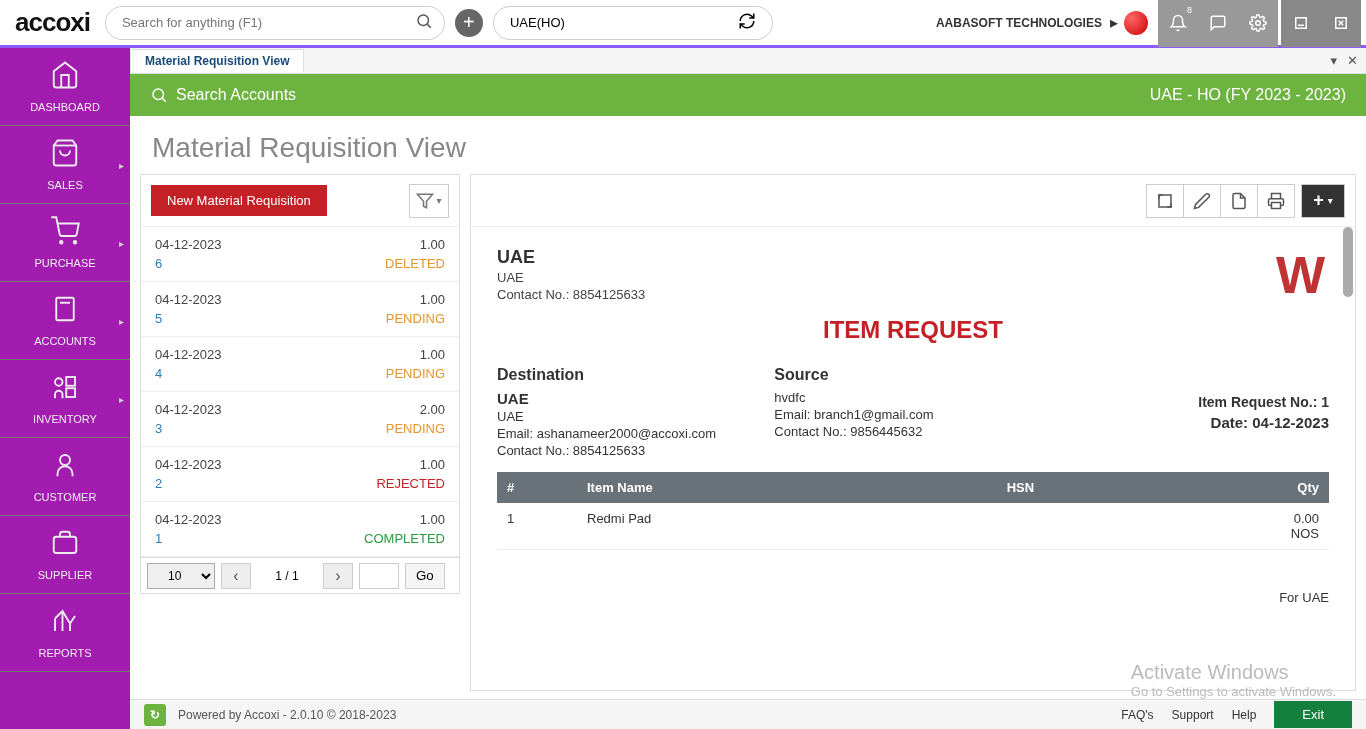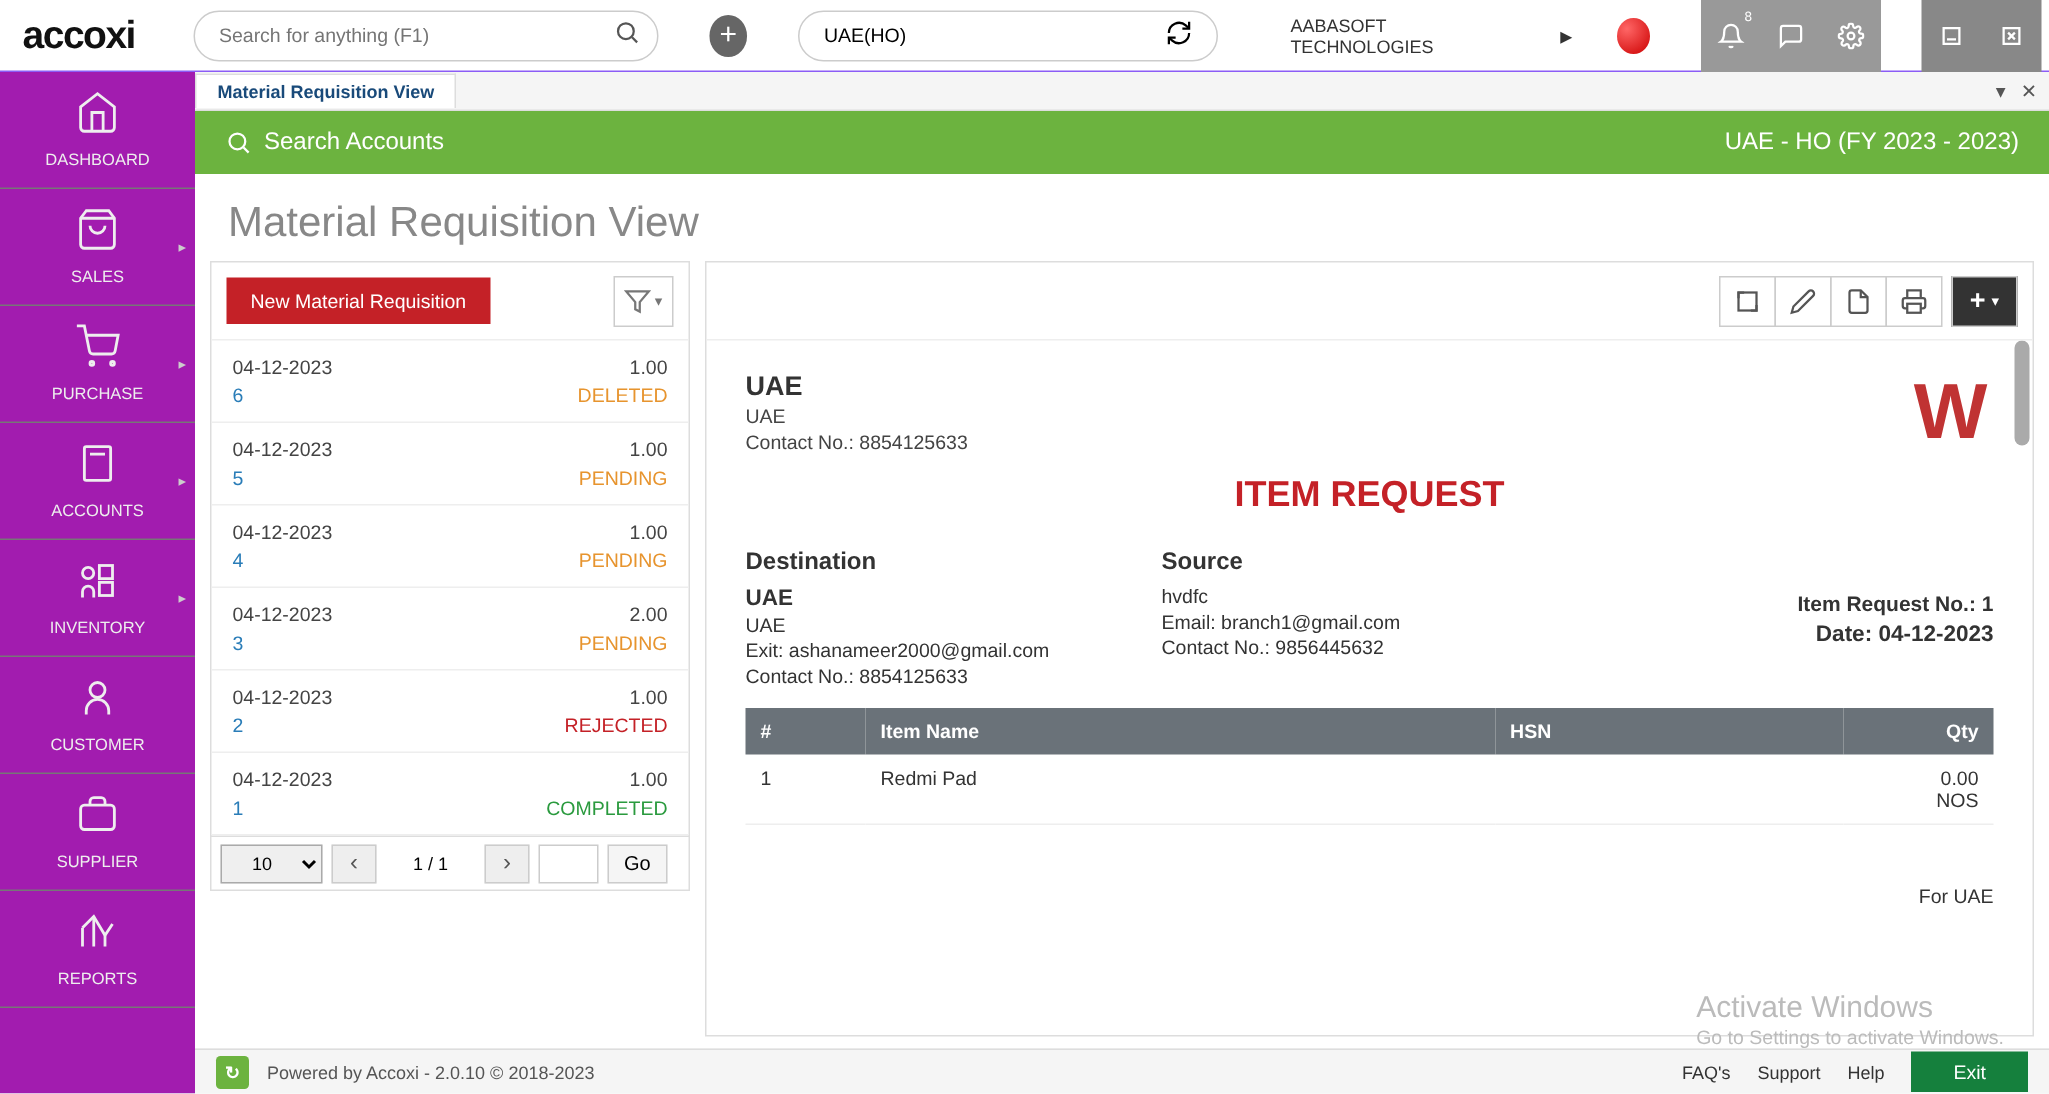--- a/index.html
+++ b/index.html
@@ -1,27 +1,27 @@
 <!DOCTYPE html>
 <html><head>
   <meta charset="utf-8">
   <style>
     * { margin: 0; padding: 0; box-sizing: border-box; font-family: "Segoe UI", Arial, sans-serif; }
     body { background: #f0f0f0; width: 1366px; height: 729px; overflow: hidden; position: relative; }
     
     
-    .topbar { height: 48px; background: #fff; display: flex; align-items: center; padding: 0 5px; border-bottom: 1px solid #8b5cf6; gap: 24px; }
+    .topbar { height: 48px; background: #fff; display: flex; align-items: center; padding: 0 5px; border-bottom: 3px solid #8b5cf6; }
     .logo { font-weight: 900; font-size: 26px; color: #111; letter-spacing: -1px; padding: 0 10px; cursor: pointer; }
     .search-container { position: relative; width: 340px; margin-left: 5px; }
     .search-input { width: 100%; height: 34px; border: 1px solid #ccc; border-radius: 17px; padding: 0 40px 0 16px; font-size: 13px; color: #666; outline: none; }
     .search-icon { position: absolute; right: 12px; top: 50%; transform: translateY(-50%); color: #555; font-size: 16px; }
     .plus-circle { width: 28px; height: 28px; background: #666; border-radius: 50%; color: #fff; display: flex; align-items: center; justify-content: center; margin: 0 10px; font-size: 20px; cursor: pointer; }
     .company-select { flex: 0 0 280px; height: 34px; border: 1px solid #ccc; border-radius: 17px; padding: 0 16px; display: flex; align-items: center; justify-content: space-between; font-size: 13px; cursor: pointer; }
     .spacer { flex: 1; }
-    .company-name { font-size: 12px; color: #333; font-weight: 400; margin-right: 8px; }
+    .company-name { font-size: 12px; color: #333; font-weight: 700; margin-right: 8px; }
     .arrow-small { color: #333; margin-right: 6px; }
     .red-ball { width: 24px; height: 24px; background: radial-gradient(circle at 30% 30%, #ff6666, #cc0000); border-radius: 50%; margin-right: 10px; }
     .icon-group { display: flex; background: #999; height: 48px; align-items: center; }
     .icon-btn { width: 40px; height: 48px; display: flex; align-items: center; justify-content: center; color: #fff; cursor: pointer; position: relative; }
     .badge { position: absolute; top: 6px; right: 6px; font-size: 9px; color: #fff; }
     .icon-group2 { display: flex; background: #888; height: 48px; align-items: center; margin-left: 3px; }
     
     
     .sidebar { position: absolute; left: 0; top: 48px; bottom: 0; width: 130px; background: #a21caf; display: flex; flex-direction: column; overflow-y: auto; }
     .sidebar-item { height: 78px; display: flex; flex-direction: column; align-items: center; justify-content: center; color: #eee; font-size: 11px; cursor: pointer; position: relative; border-bottom: 1px solid #777; }
@@ -404,21 +404,21 @@
           <div class="company-sub">UAE</div>
           <div class="company-sub">Contact No.: 8854125633</div>
         </div>
         <div class="item-request-title">ITEM REQUEST</div>
 
         <div class="addr-row">
           <div class="addr-col">
             <div class="addr-head">Destination</div>
             <div class="addr-bold">UAE</div>
             <div class="addr-line">UAE</div>
-            <div class="addr-line">Exit: ashanameer2000@gmail.com</div>
+            <div class="addr-line">Email: ashanameer2000@accoxi.com</div>
             <div class="addr-line">Contact No.: 8854125633</div>
           </div>
           <div class="addr-col">
             <div class="addr-head">Source</div>
             <div class="addr-line">hvdfc</div>
             <div class="addr-line">Email: branch1@gmail.com</div>
             <div class="addr-line">Contact No.: 9856445632</div>
           </div>
           <div class="addr-col right">
             <div class="req-no">Item Request No.: 1</div>

